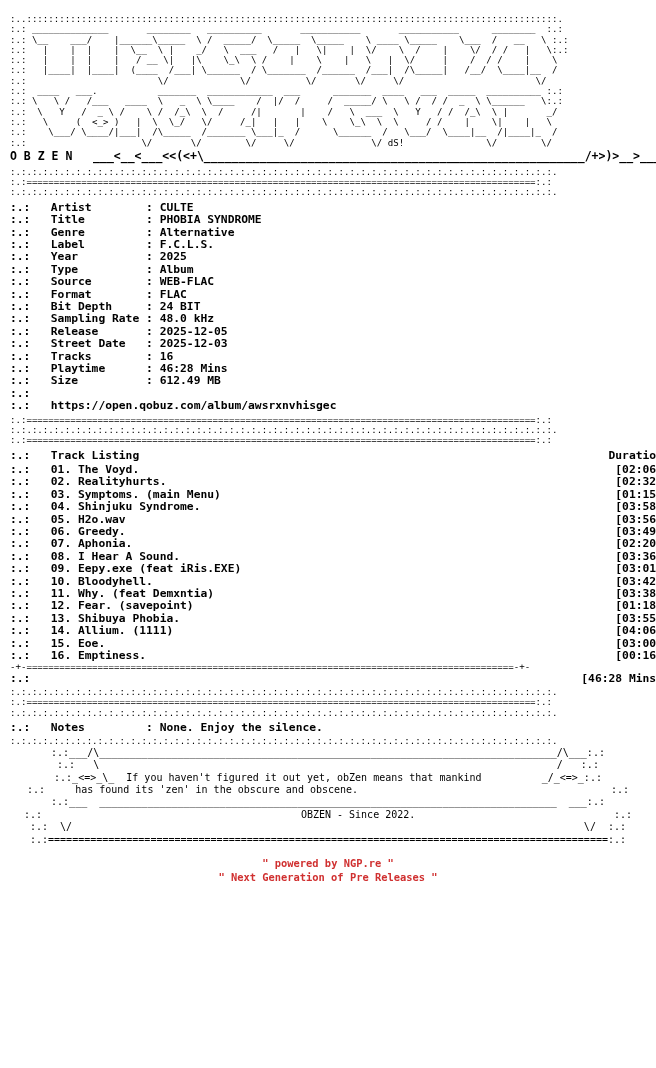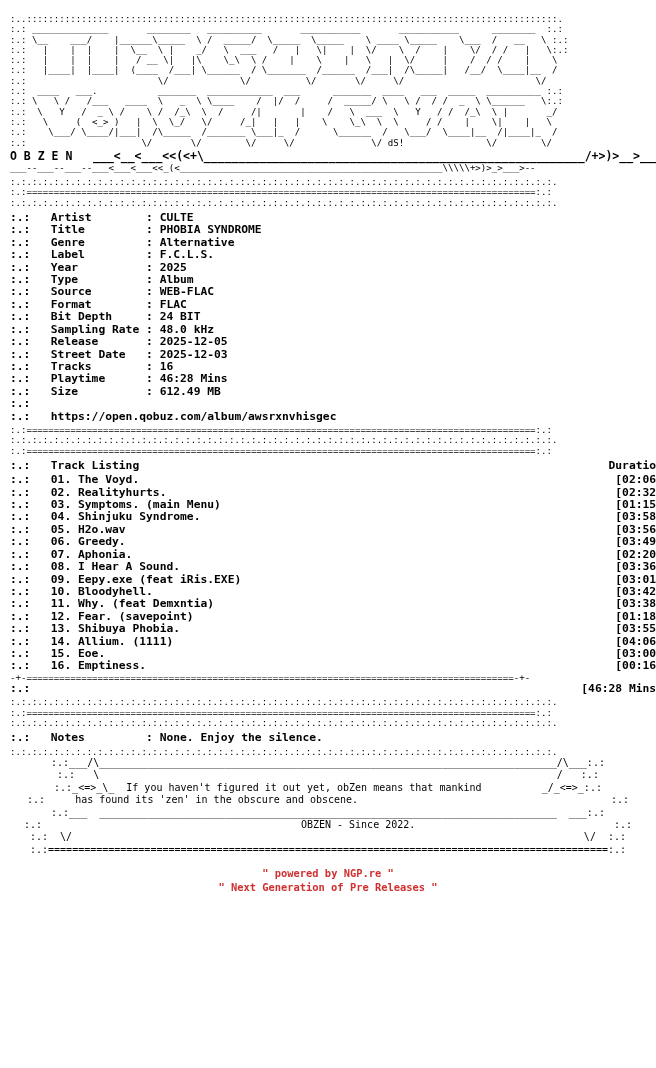--- a/index.html
+++ b/index.html
@@ -93,21 +93,20 @@
 :.:  ____   ___.           _______  ____________  ___      _______  ____   ___  _____  __________ :.:
 :.: \   \ /   /___   ____  \   _  \ \____    /  |/  /     /  _____/ \   \ /  / /  _  \ \______   \:.:
 :.:  \   Y   /  _ \ /    \ /  /_\  \  /     /|       |    /   \  ___  \   Y   / /  /_\  \ |       _/
 :.:   \     (  &lt;_&gt; )   |  \  \_/   \/     /_|   |   |    \    \_\  \  \     / /    |    \|    |   \
 :.:    \___/ \____/|___|  /\_____  /_______ \___|_  /      \______  /   \___/  \____|__  /|____|_  /
 :.:                     \/       \/        \/     \/              \/ dS!               \/        \/ </pre>
 
   <div class="spacer-xs"></div>
 
   <pre class="logo-line">O B Z E N   ___&lt;__&lt;___&lt;&lt;(&lt;+\_______________________________________________________/+&gt;)&gt;__&gt;___&gt;::</pre>
-  <pre class="ascii-art">___--___--___--___&lt;___&lt;___&lt;&lt;_(&lt;________________________________________________\\\\\+&gt;)&gt;_&gt;___&gt;--</pre>
 
   <div class="spacer-sm"></div>
 
   <pre class="sep">:.:.:.:.:.:.:.:.:.:.:.:.:.:.:.:.:.:.:.:.:.:.:.:.:.:.:.:.:.:.:.:.:.:.:.:.:.:.:.:.:.:.:.:.:.:.:.:.:.:.</pre>
   <pre class="sep">:.:=============================================================================================:.:</pre>
   <pre class="sep">:.:.:.:.:.:.:.:.:.:.:.:.:.:.:.:.:.:.:.:.:.:.:.:.:.:.:.:.:.:.:.:.:.:.:.:.:.:.:.:.:.:.:.:.:.:.:.:.:.:.</pre>
 
   <div class="spacer-sm"></div>
 
   <pre class="info-block">:.:   Artist        : CULTE                                                                           :.:

